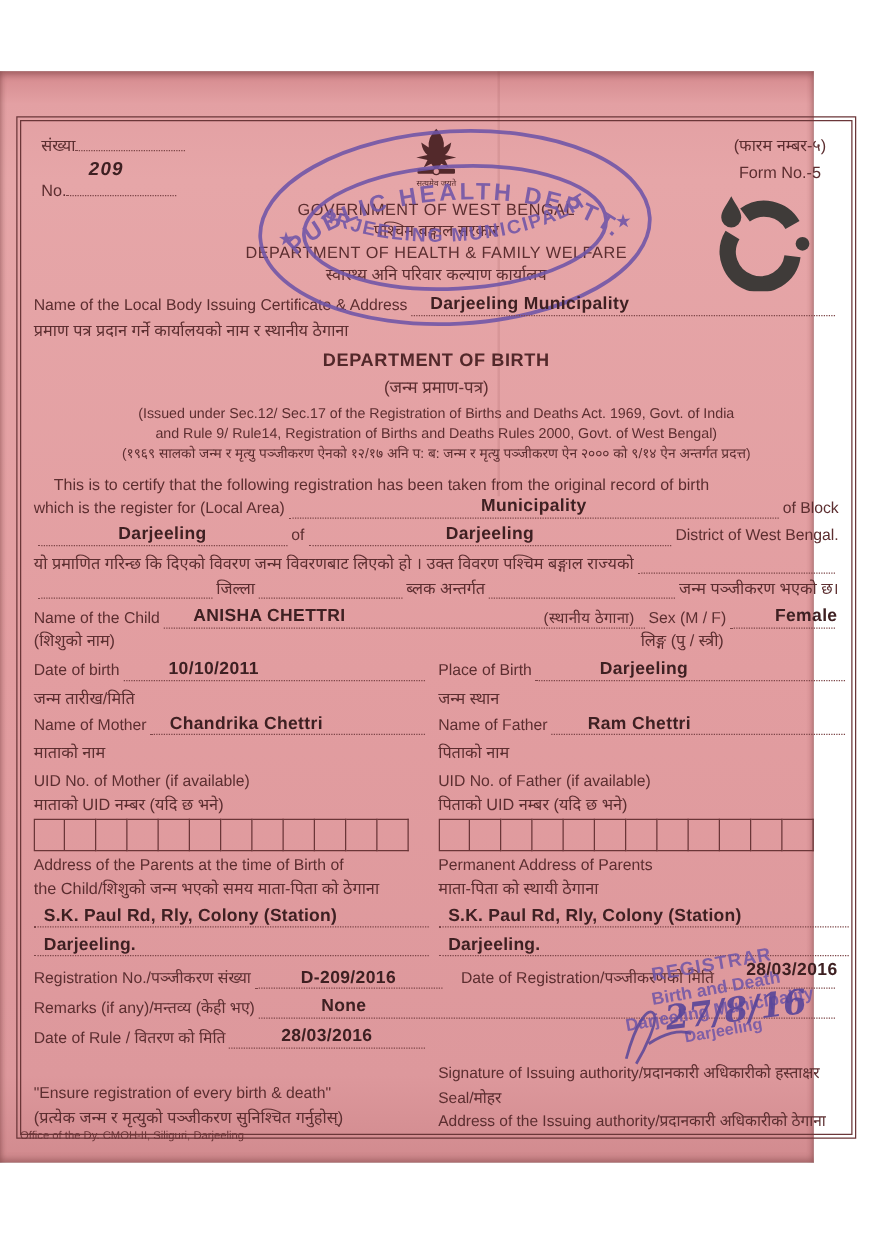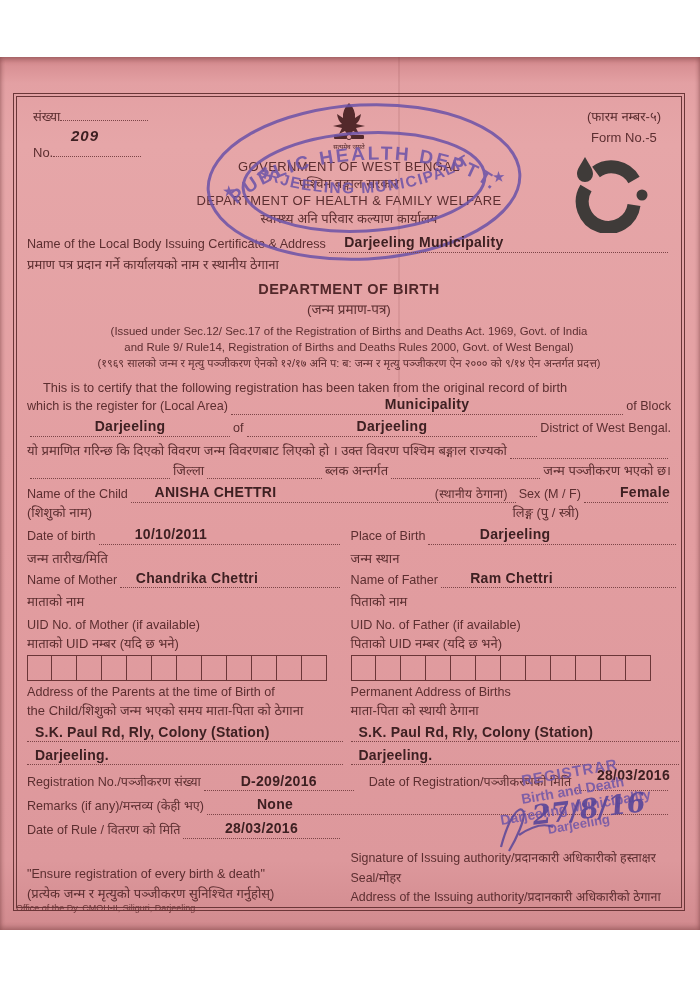--- a/index.html
+++ b/index.html
@@ -1,23 +1,24 @@
 <!DOCTYPE html>
 <html><head>
 <meta charset="utf-8">
 <style>
   html,body{margin:0;padding:0;}
   body{
     width:700px;height:991px;background:#ffffff;overflow:hidden;position:relative;
     font-family:"Liberation Sans",sans-serif;color:#5c2e30;
   }
   .paper{
-    position:absolute;left:0;top:57px;width:700px;height:873px;
+    position:absolute;left:0;top:57px;width:604px;height:873px;
     background:linear-gradient(180deg,#d4898d 0%,#e3a0a3 3%,#e6a6a8 10%,#e29da0 55%,#dd989c 92%,#d18a8e 100%);
     box-shadow:inset 0 3px 5px rgba(80,30,30,.35), inset 0 -3px 5px rgba(80,30,30,.3);
+    padding-left:47px;
   }
   .crease{position:absolute;left:398px;top:0;width:2px;height:340px;background:rgba(120,60,60,.12);}
   .bbox{
     position:absolute;left:13px;top:36px;width:672px;height:818px;box-sizing:border-box;
     border:4px double #6b3638;padding:4px 10px 0 10px;
   }
   .tophead{position:relative;height:134px;}
   .serial{position:absolute;left:6px;top:8px;font-size:13px;line-height:1.3;}
   .serial .dots-s{display:inline-block;width:88px;border-bottom:1.6px dotted #7c4547;height:11px;}
   .serial .num{font-weight:bold;font-size:15px;color:#3e2022;margin:0 0 0 38px;letter-spacing:1px;font-style:italic;}
@@ -275,21 +276,21 @@
             <span class="cell"></span>
             <span class="cell"></span>
             <span class="cell"></span>
             <span class="cell"></span>
             <span class="cell"></span>
             <span class="cell"></span>
             <span class="cell"></span>
             <span class="cell"></span>
           </div>
 
-        <div class="mt4" style="font-size:12.6px;">Permanent Address of Births</div>
+        <div class="mt4" style="font-size:12.6px;">Permanent Address of Parents</div>
         <div class="np mt2">माता-पिता को स्थायी ठेगाना</div>
         <div class="addr-val">
           <span class="val">S.K. Paul Rd, Rly, Colony (Station)</span>
         </div>
         <div class="addr-val">
           <span class="val">Darjeeling.</span>
         </div>
       </div>
     </div>
 

